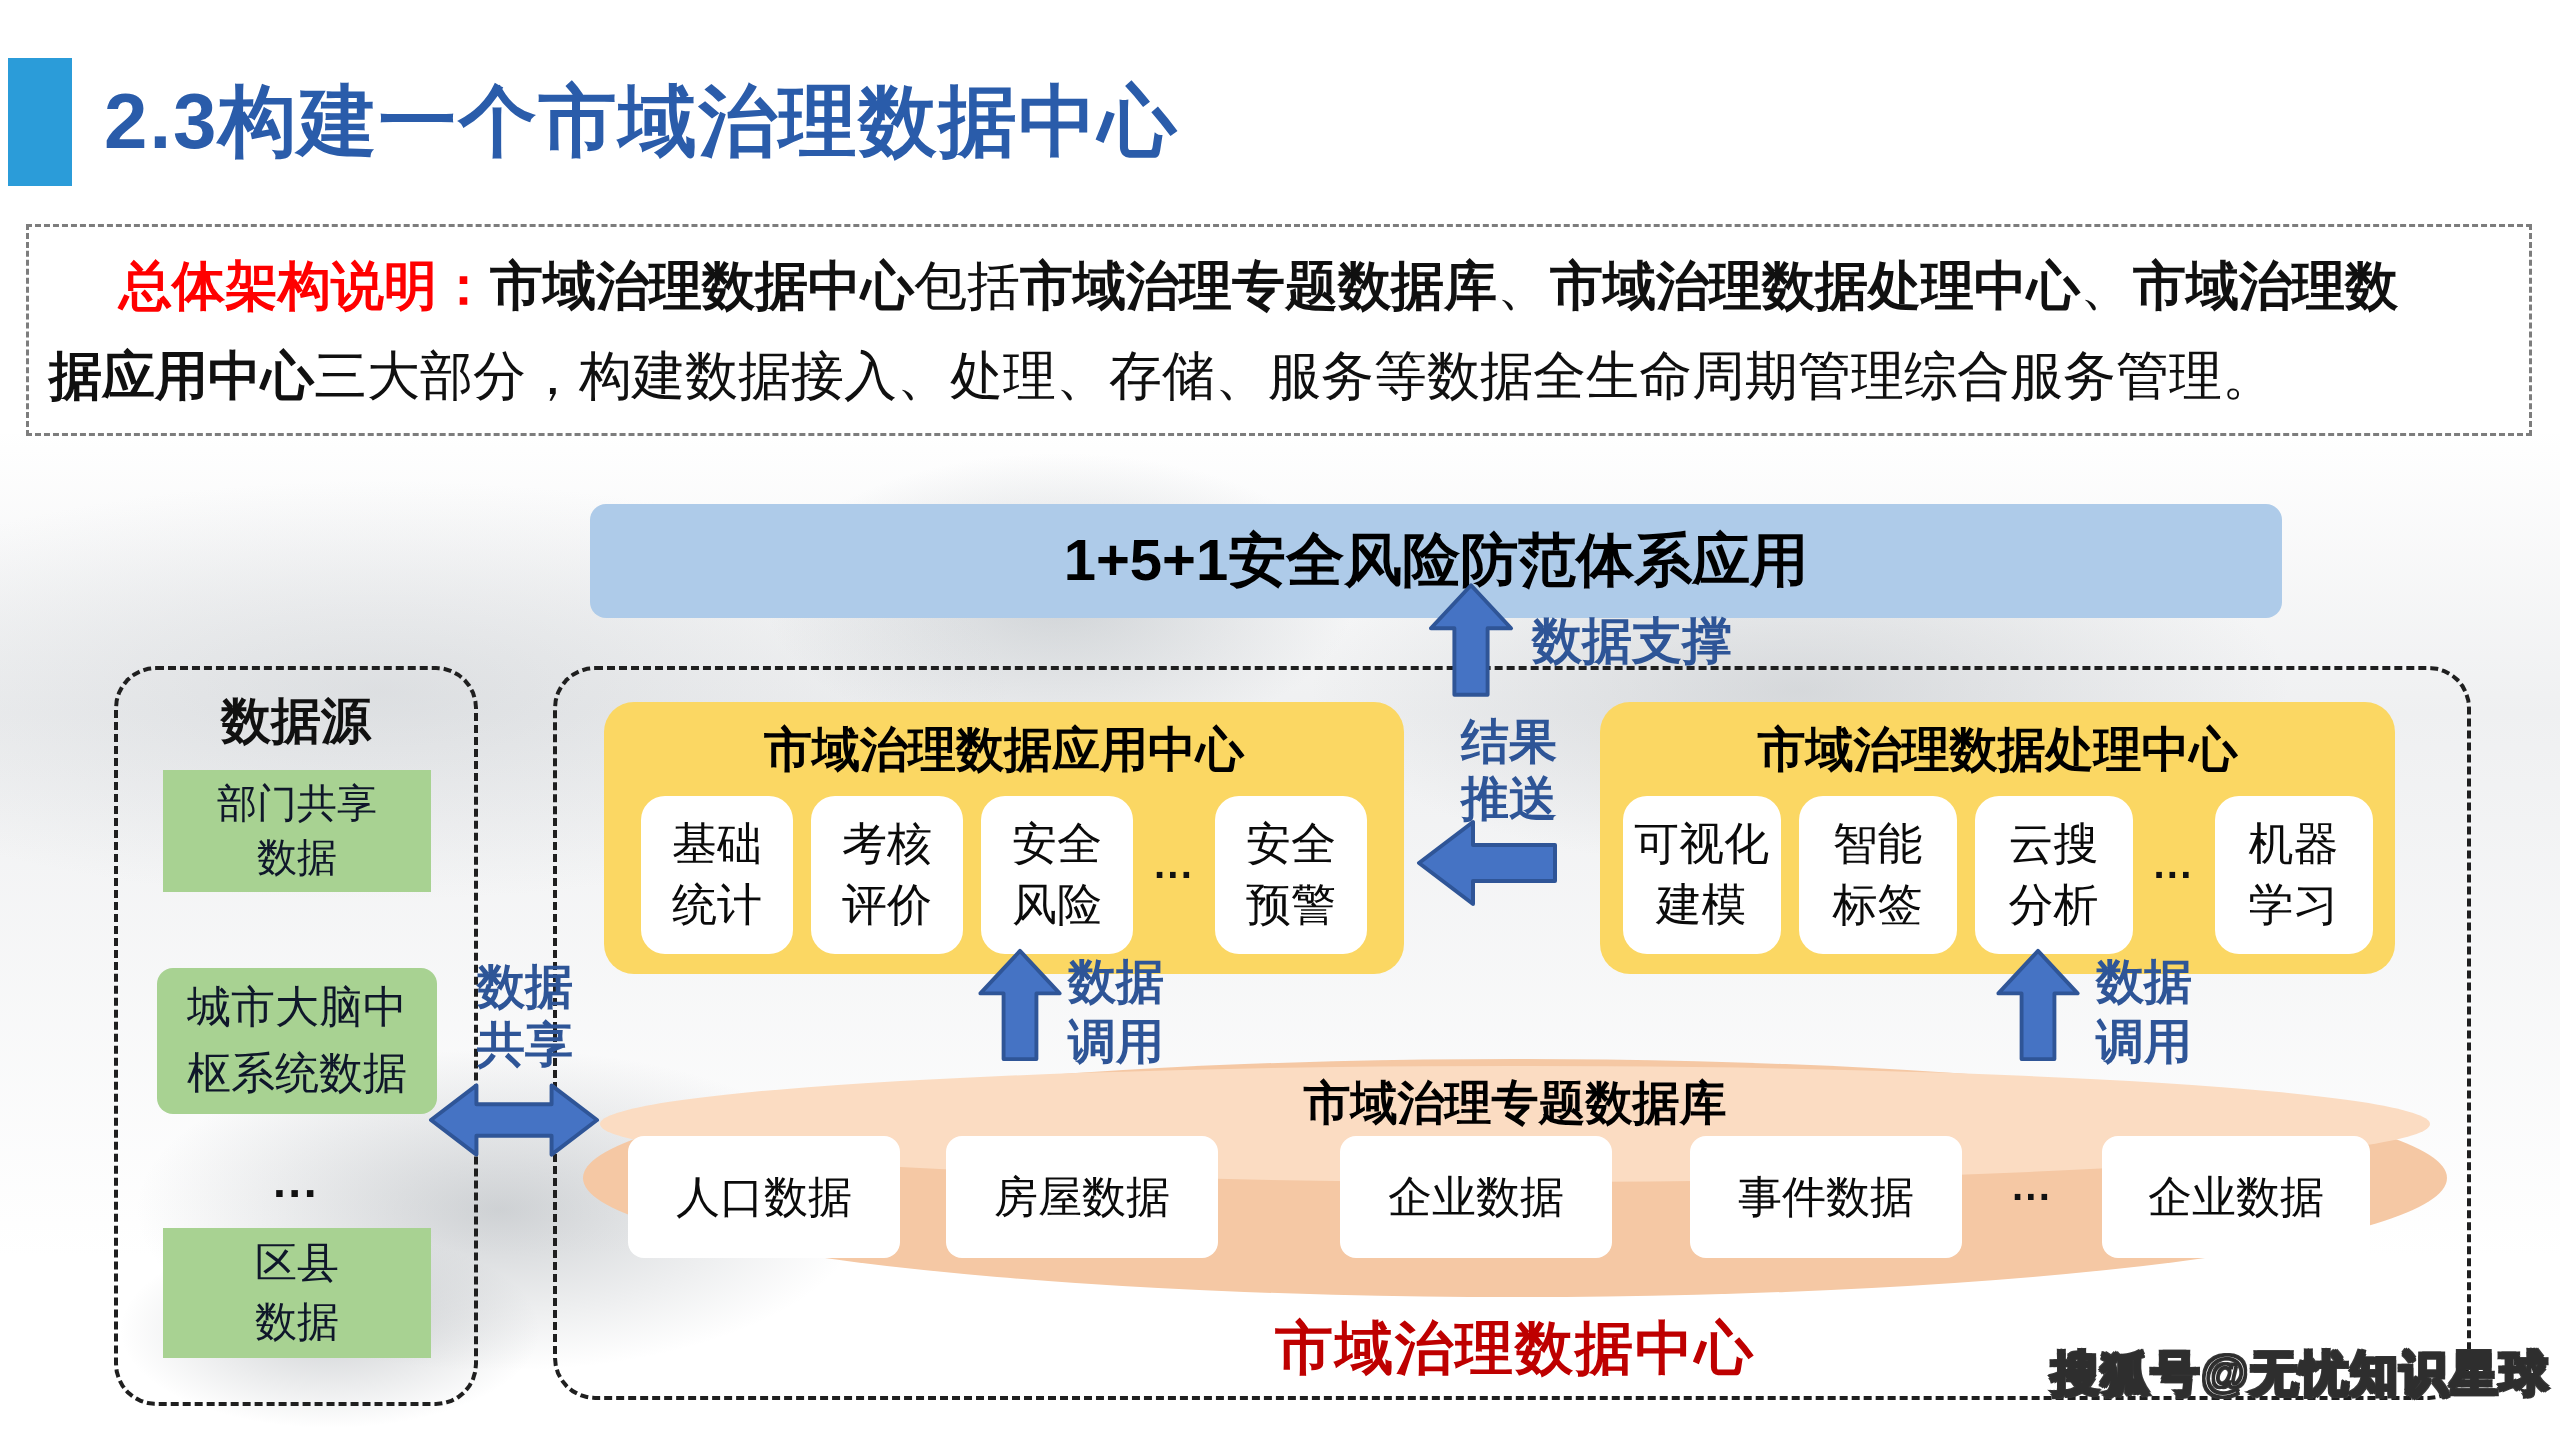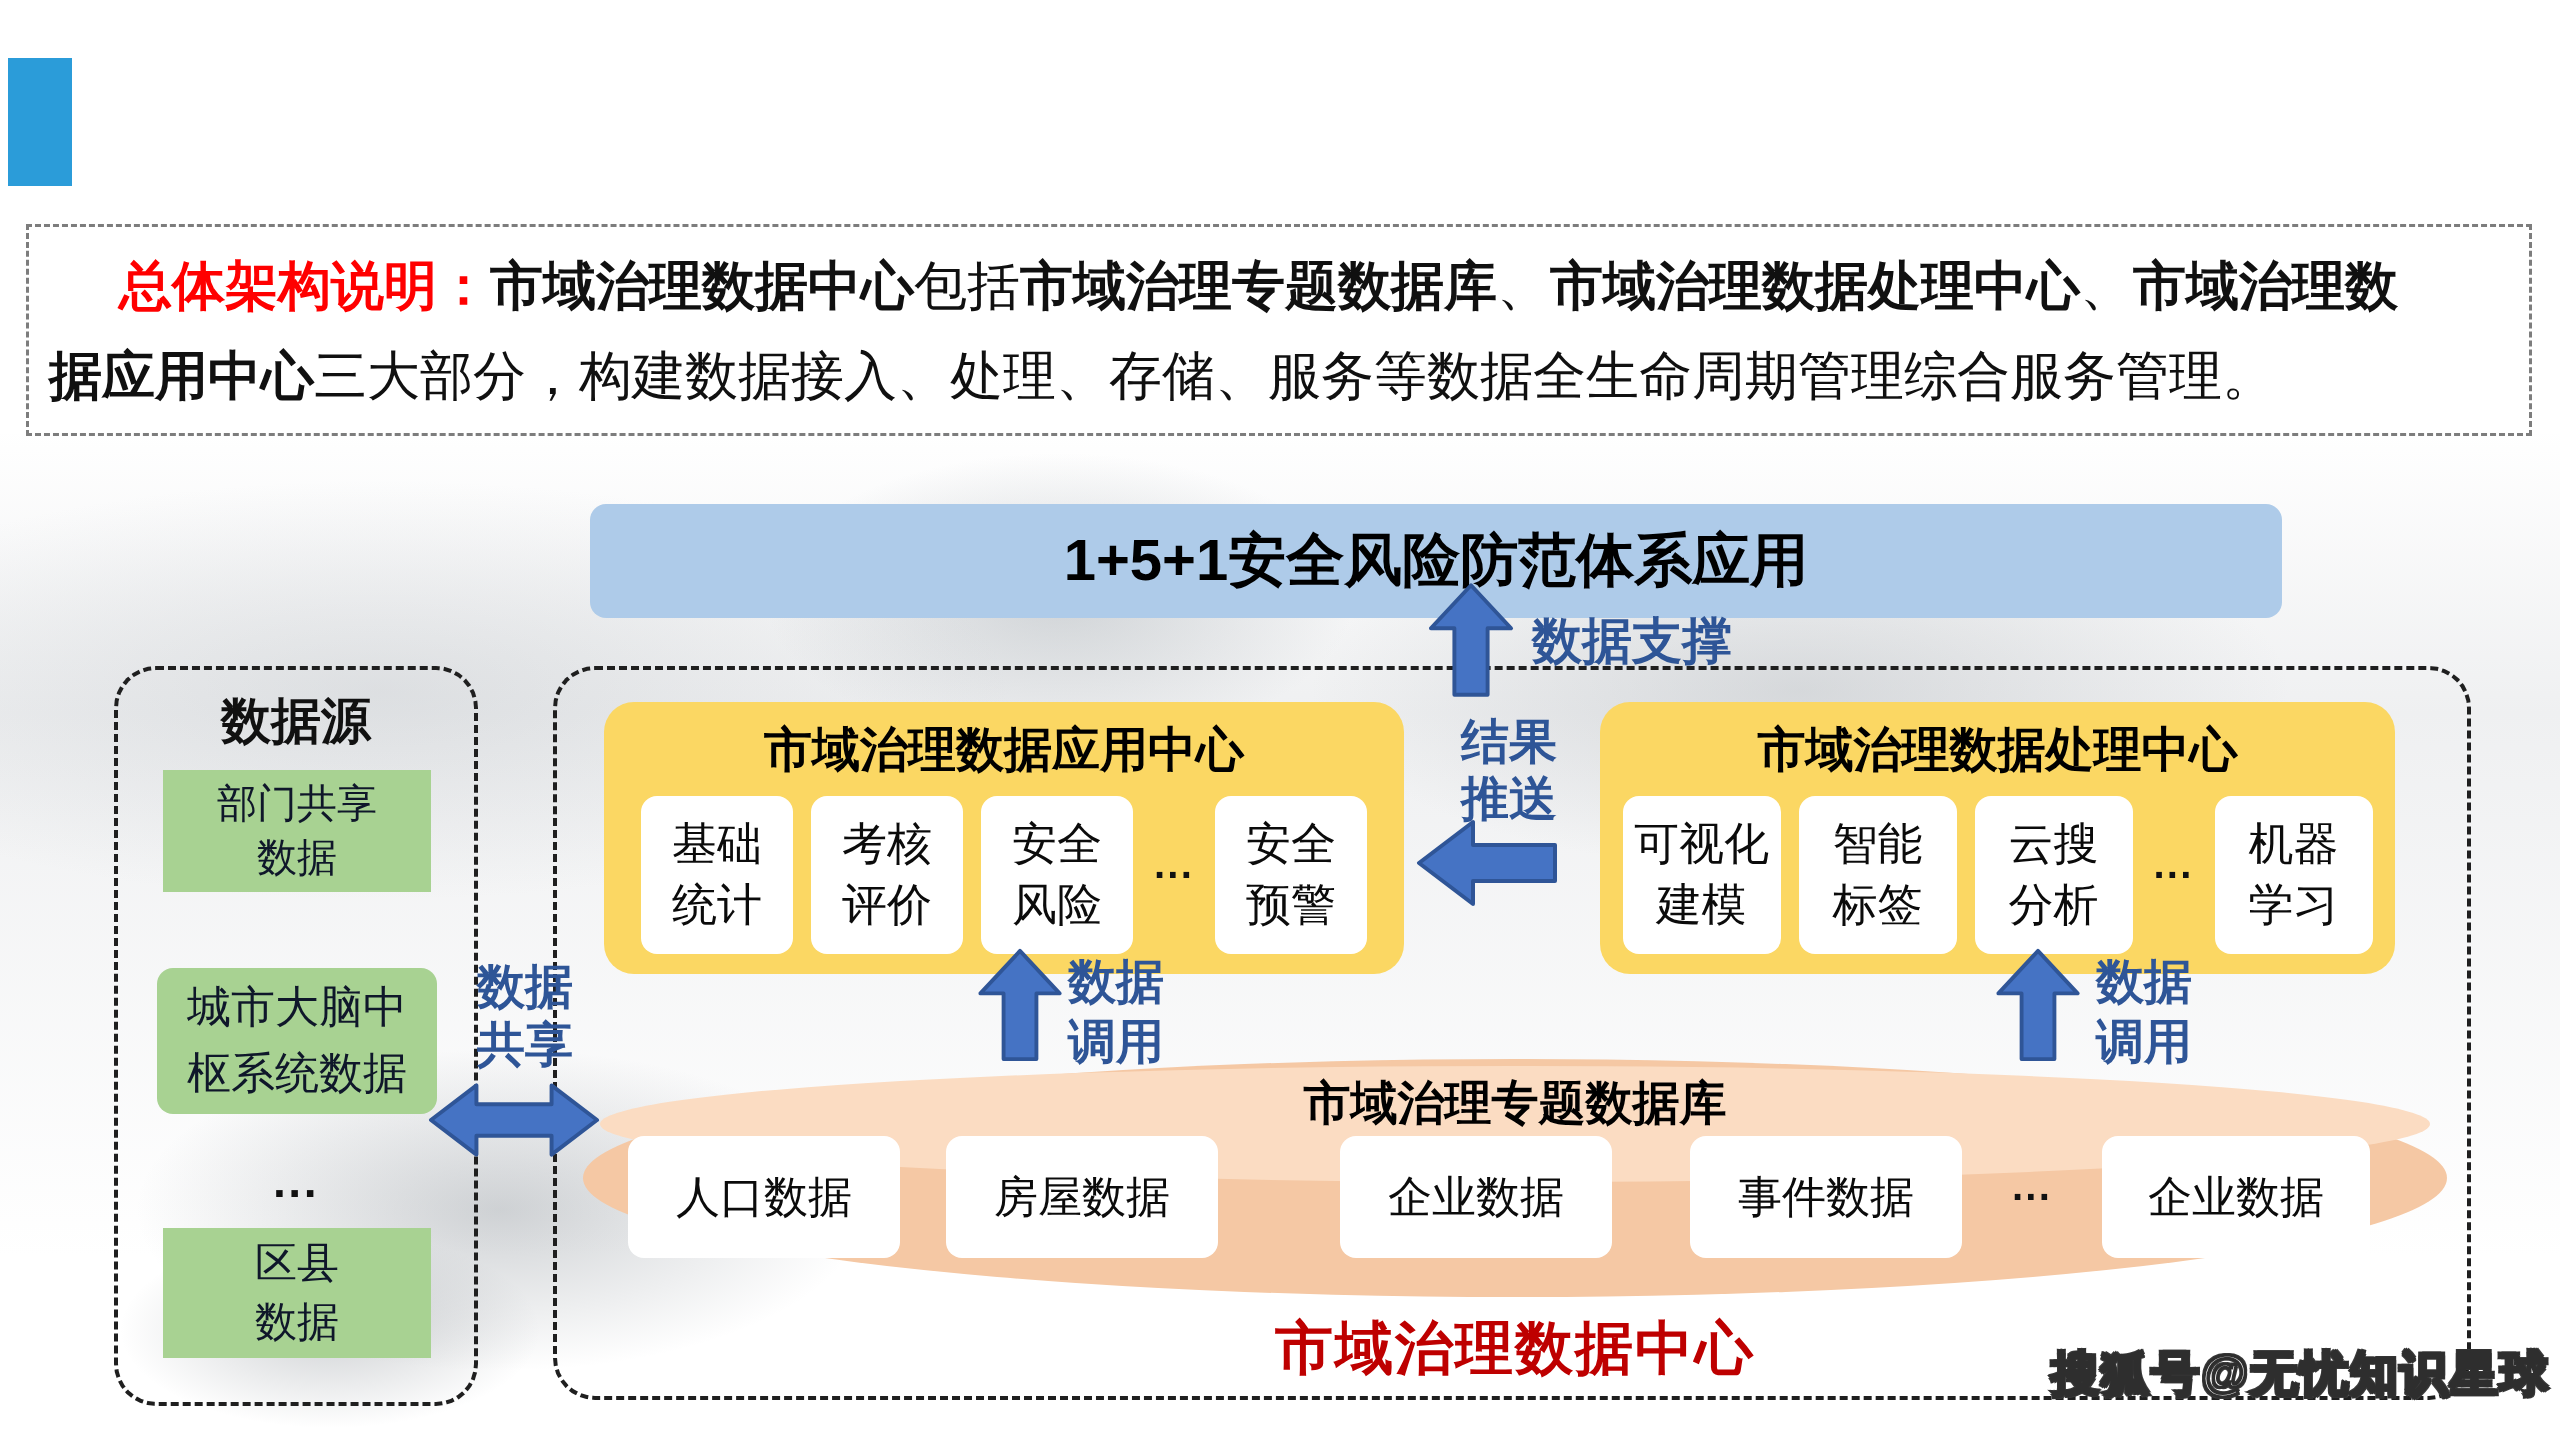--- a/index.html
+++ b/index.html
@@ -68,21 +68,21 @@
   
   .ybox{position:absolute;background:var(--yellow);border-radius:30px;z-index:2;}
   #app-box{left:604px;top:702px;width:800px;height:272px;}
   #proc-box{left:1600px;top:702px;width:795px;height:272px;}
   .ybox-title{position:absolute;top:16px;left:0;width:100%;text-align:center;font-size:48px;font-weight:700;color:#000;}
   .ybox-row{
     position:absolute;left:0;top:94px;width:100%;height:158px;box-sizing:border-box;
     display:flex;align-items:stretch;justify-content:center;gap:18px;padding:0 18px;
   }
   .wbox{
-    background:#fff;border-radius:16px;width:152px;
+    background:#fff;border-radius:24px;width:152px;
     display:flex;align-items:center;justify-content:center;text-align:center;
     white-space:pre-line;font-size:45px;line-height:1.35;
     font-family:"Liberation Serif","DejaVu Serif",serif;color:#0b0b0b;
   }
   #proc-box .wbox{width:158px;}
   .row-dots{align-self:center;width:46px;text-align:center;font-size:40px;font-weight:700;color:#111;}
 
   
   #db-ellipse{position:absolute;left:580px;top:1056px;width:1870px;height:242px;z-index:1;}
   .cyl-body{fill:var(--peach);}
@@ -138,20 +138,21 @@
   }
 </style>
 </head>
 <body>
 
 <div class="slide">
 
   <div id="scenery"></div>
 
   <div id="accent-bar"></div>
+  <div id="page-title">2.3构建一个市域治理数据中心</div>
 
   <div id="desc-box">
     <p id="desc-text"><span class="seg-red">总体架构说明：</span><span class="seg-bold">市域治理数据中心</span><span class="seg-normal">包括</span><span class="seg-bold">市域治理专题数据库</span><span class="seg-normal">、</span><span class="seg-bold">市域治理数据处理中心</span><span class="seg-normal">、</span><span class="seg-bold">市域治理数据应用中心</span><span class="seg-normal">三大部分，构建数据接入、处理、存储、服务等数据全生命周期管理综合服务管理。</span></p>
   </div>
 
   <div id="banner">1+5+1安全风险防范体系应用</div>
 
   <svg id="arrow-support" class="arrow" viewBox="0 0 88 118">
     <path class="arrow-shape" d="M44 3 L85 47 L61 47 L61 115 L27 115 L27 47 L3 47 Z"></path>
   </svg>

